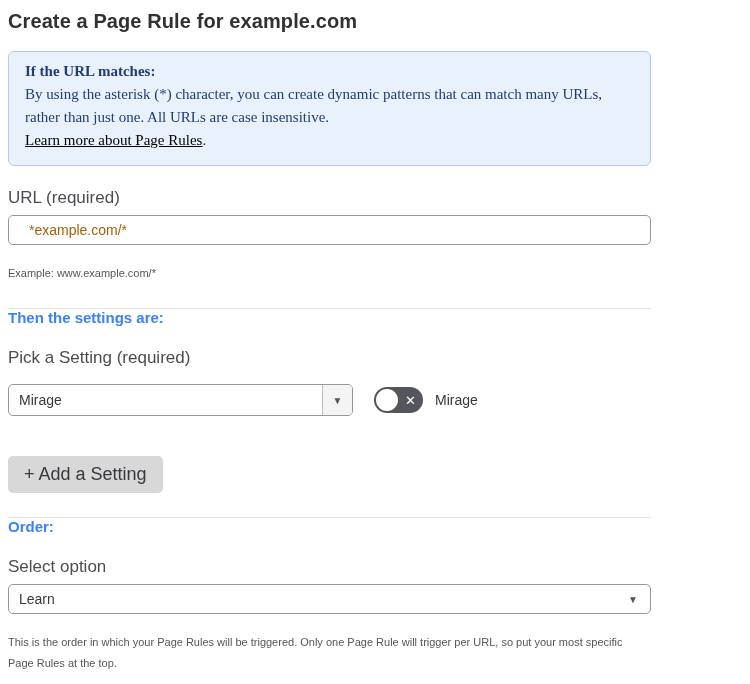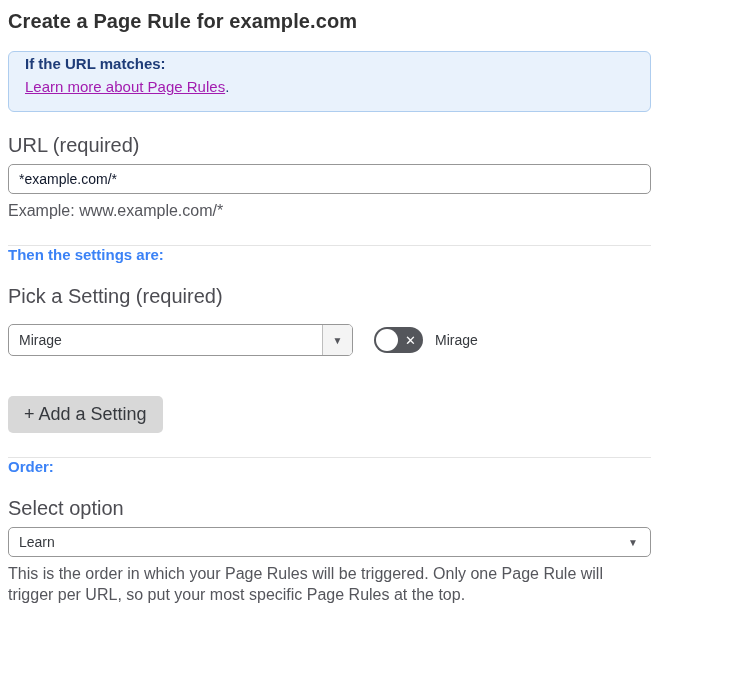--- a/index.html
+++ b/index.html
@@ -21,56 +21,57 @@
     padding-top: 2px;
     font-size: 20px;
     font-weight: bold;
     color: #313131;
     letter-spacing: 0.1px;
   }
   .info-box {
     background: #e9f2fc;
     border: 1px solid #aecdef;
     border-radius: 6px;
-    padding: 0 16px 13px 16px;
+    padding: 8px 16px 13px 16px;
     color: #1e3c78;
     font-size: 15px;
     line-height: 23px;
+    font-family: Liberation Serif, serif;
   }
   .info-box .info-heading {
     font-weight: bold;
     font-size: 15px;
   }
   .info-box a.info-link {
-    color: #a21caf;
+    color: #000000;
     text-decoration: underline;
     cursor: pointer;
   }
   .field-label {
     margin-top: 22px;
-    font-size: 20px;
+    font-size: 17px;
     color: #4c4c52;
   }
   .text-input {
     display: block;
     width: 100%;
     height: 30px;
     margin-top: 7px;
-    padding: 0 10px;
+    padding: 0 20px;
     border: 1px solid #979797;
     border-radius: 5px;
     font-family: "Liberation Sans", "DejaVu Sans", sans-serif;
     font-size: 14px;
-    color: #0f172a;
+    color: #a16207;
     background: #fff;
     outline: none;
   }
   .helper-text {
-    margin-top: 6px;
-    font-size: 16px;
+    margin-top: 18px;
+    font-size: 11px;
     color: #55565c;
     line-height: 21px;
   }
   hr.divider {
     border: none;
     border-top: 1px solid #e4e4e4;
     margin: 24px 0 0 0;
   }
   .section-heading {
     font-size: 15px;
@@ -189,20 +190,21 @@
 </style>
 </head>
 <body>
 
 <div class="page">
 
   <h1 class="page-title">Create a Page Rule for example.com</h1>
 
   <div class="info-box">
     <div class="info-heading">If the URL matches:</div>
+    <div class="info-body">By using the asterisk (*) character, you can create dynamic patterns that can match many URLs, rather than just one. All URLs are case insensitive.</div>
     <div><a class="info-link">Learn more about Page Rules</a><span>.</span></div>
   </div>
 
   <div class="field-label">URL (required)</div>
   <input class="text-input" type="text" value="*example.com/*" style="">
   <div class="helper-text">Example: www.example.com/*</div>
 
   <hr class="divider">
 
   <div class="section-heading">Then the settings are:</div>

